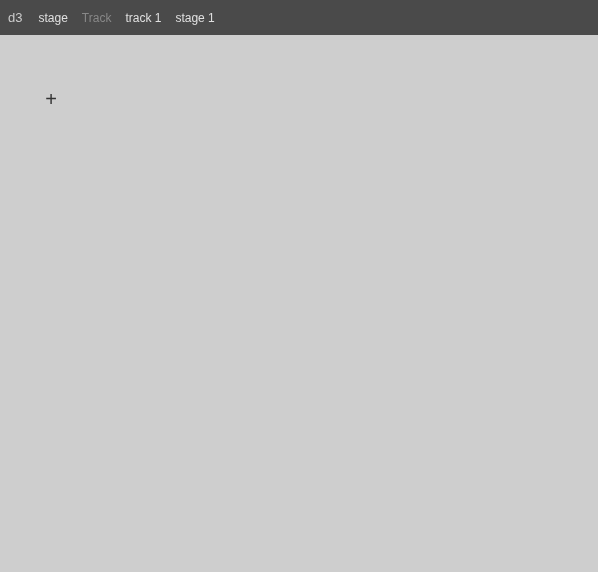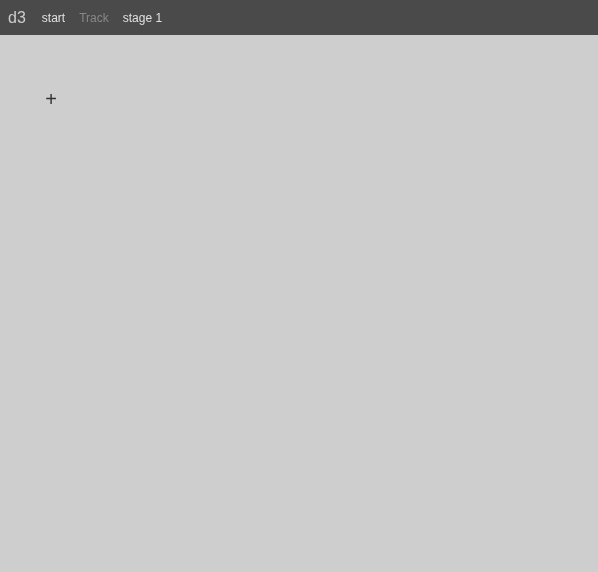--- a/index.html
+++ b/index.html
@@ -42,21 +42,21 @@
     }
 
     .toolbar-item.value {
       color: #e0e0e0;
       font-size: 12px;
       font-weight: normal;
     }
 
     .toolbar-app-id {
       color: #cccccc;
-      font-size: 16px;
+      font-size: 13px;
       padding: 0 8px 0 4px;
     }
 
     #canvas-area {
       width: 598px;
       height: 537px;
       background: #cecece;
       position: relative;
       cursor: crosshair;
     }
@@ -82,20 +82,21 @@
       font-size: 20px;
       font-weight: 300;
       color: #333333;
     }
   </style>
 </head>
 <body>
 
 <div id="toolbar">
   <span class="toolbar-item toolbar-app-id">d3</span>
-  <span class="toolbar-item value">start</span>
+  <span class="toolbar-item value">stage</span>
   <span class="toolbar-item label">Track</span>
+  <span class="toolbar-item value">track 1</span>
   <span class="toolbar-item value">stage 1</span>
 </div>
 
 <div id="canvas-area">
   <div class="crosshair-icon"></div>
 </div>
 
 </body></html>

